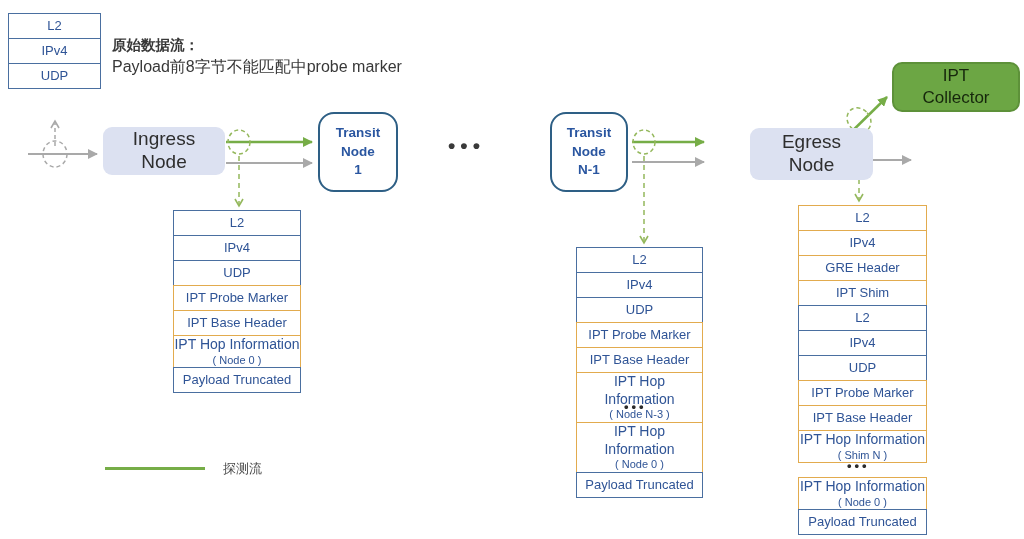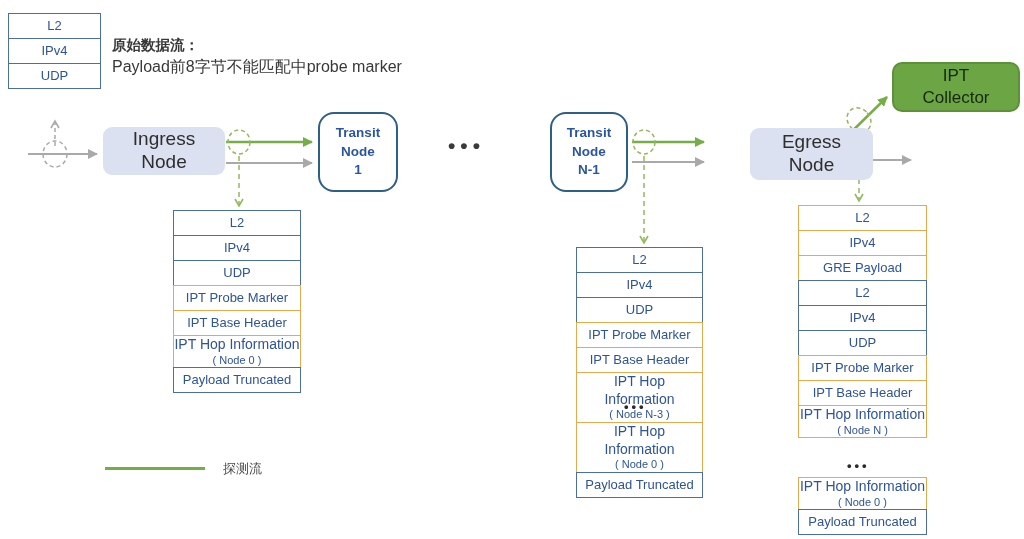--- a/index.html
+++ b/index.html
@@ -180,40 +180,43 @@
     </div>
 
   <div class="pstack" style="left:798px;top:205px;width:129px;">
       <div class="prow orange">
         <div class="lbl">L2</div>
       </div>
       <div class="prow orange">
         <div class="lbl">IPv4</div>
       </div>
       <div class="prow orange">
-        <div class="lbl">GRE Payload</div>
+        <div class="lbl">GRE Header</div>
+      </div>
+      <div class="prow orange">
+        <div class="lbl">IPT Shim</div>
       </div>
       <div class="prow blue">
         <div class="lbl">L2</div>
       </div>
       <div class="prow blue">
         <div class="lbl">IPv4</div>
       </div>
       <div class="prow blue">
         <div class="lbl">UDP</div>
       </div>
       <div class="prow orange">
         <div class="lbl">IPT Probe Marker</div>
       </div>
       <div class="prow orange">
         <div class="lbl">IPT Base Header</div>
       </div>
       <div class="prow orange two">
         <div class="lbl">IPT Hop Information</div>
-        <div class="sub">( Node N )</div>
+        <div class="sub">( Shim N )</div>
       </div>
     </div>
   <div class="stack-dots" style="left:847px;top:458px;">•••</div>
   <div class="pstack" style="left:798px;top:477px;width:129px;">
       <div class="prow orange two">
         <div class="lbl">IPT Hop Information</div>
         <div class="sub">( Node 0 )</div>
       </div>
       <div class="prow blue">
         <div class="lbl">Payload Truncated</div>

